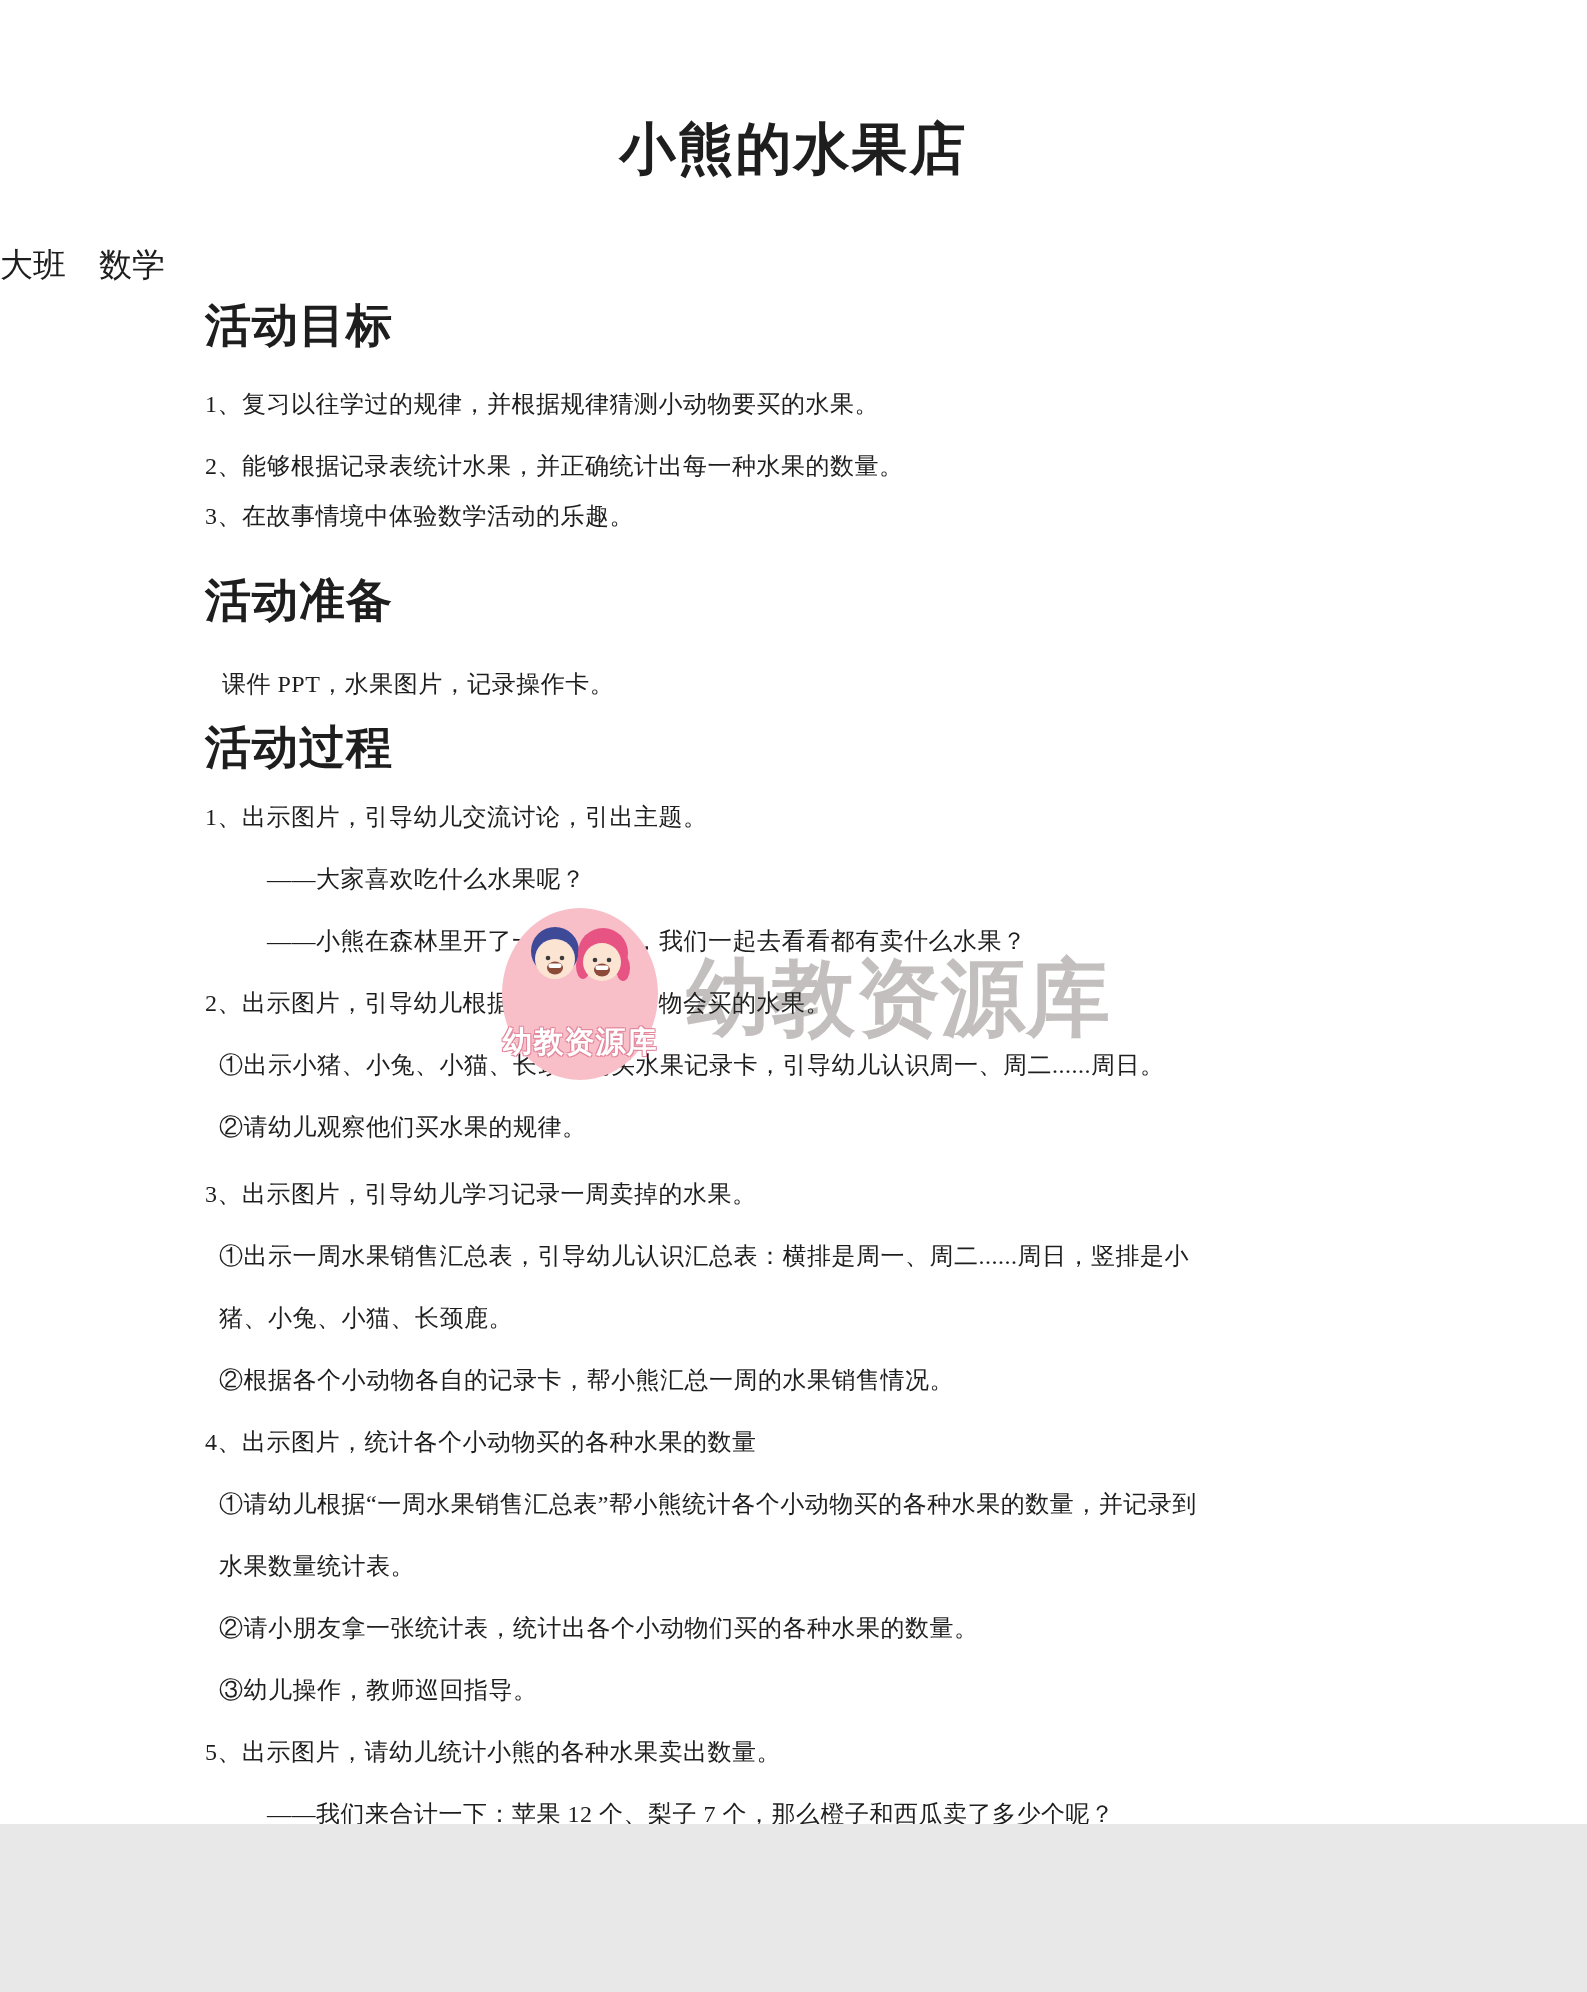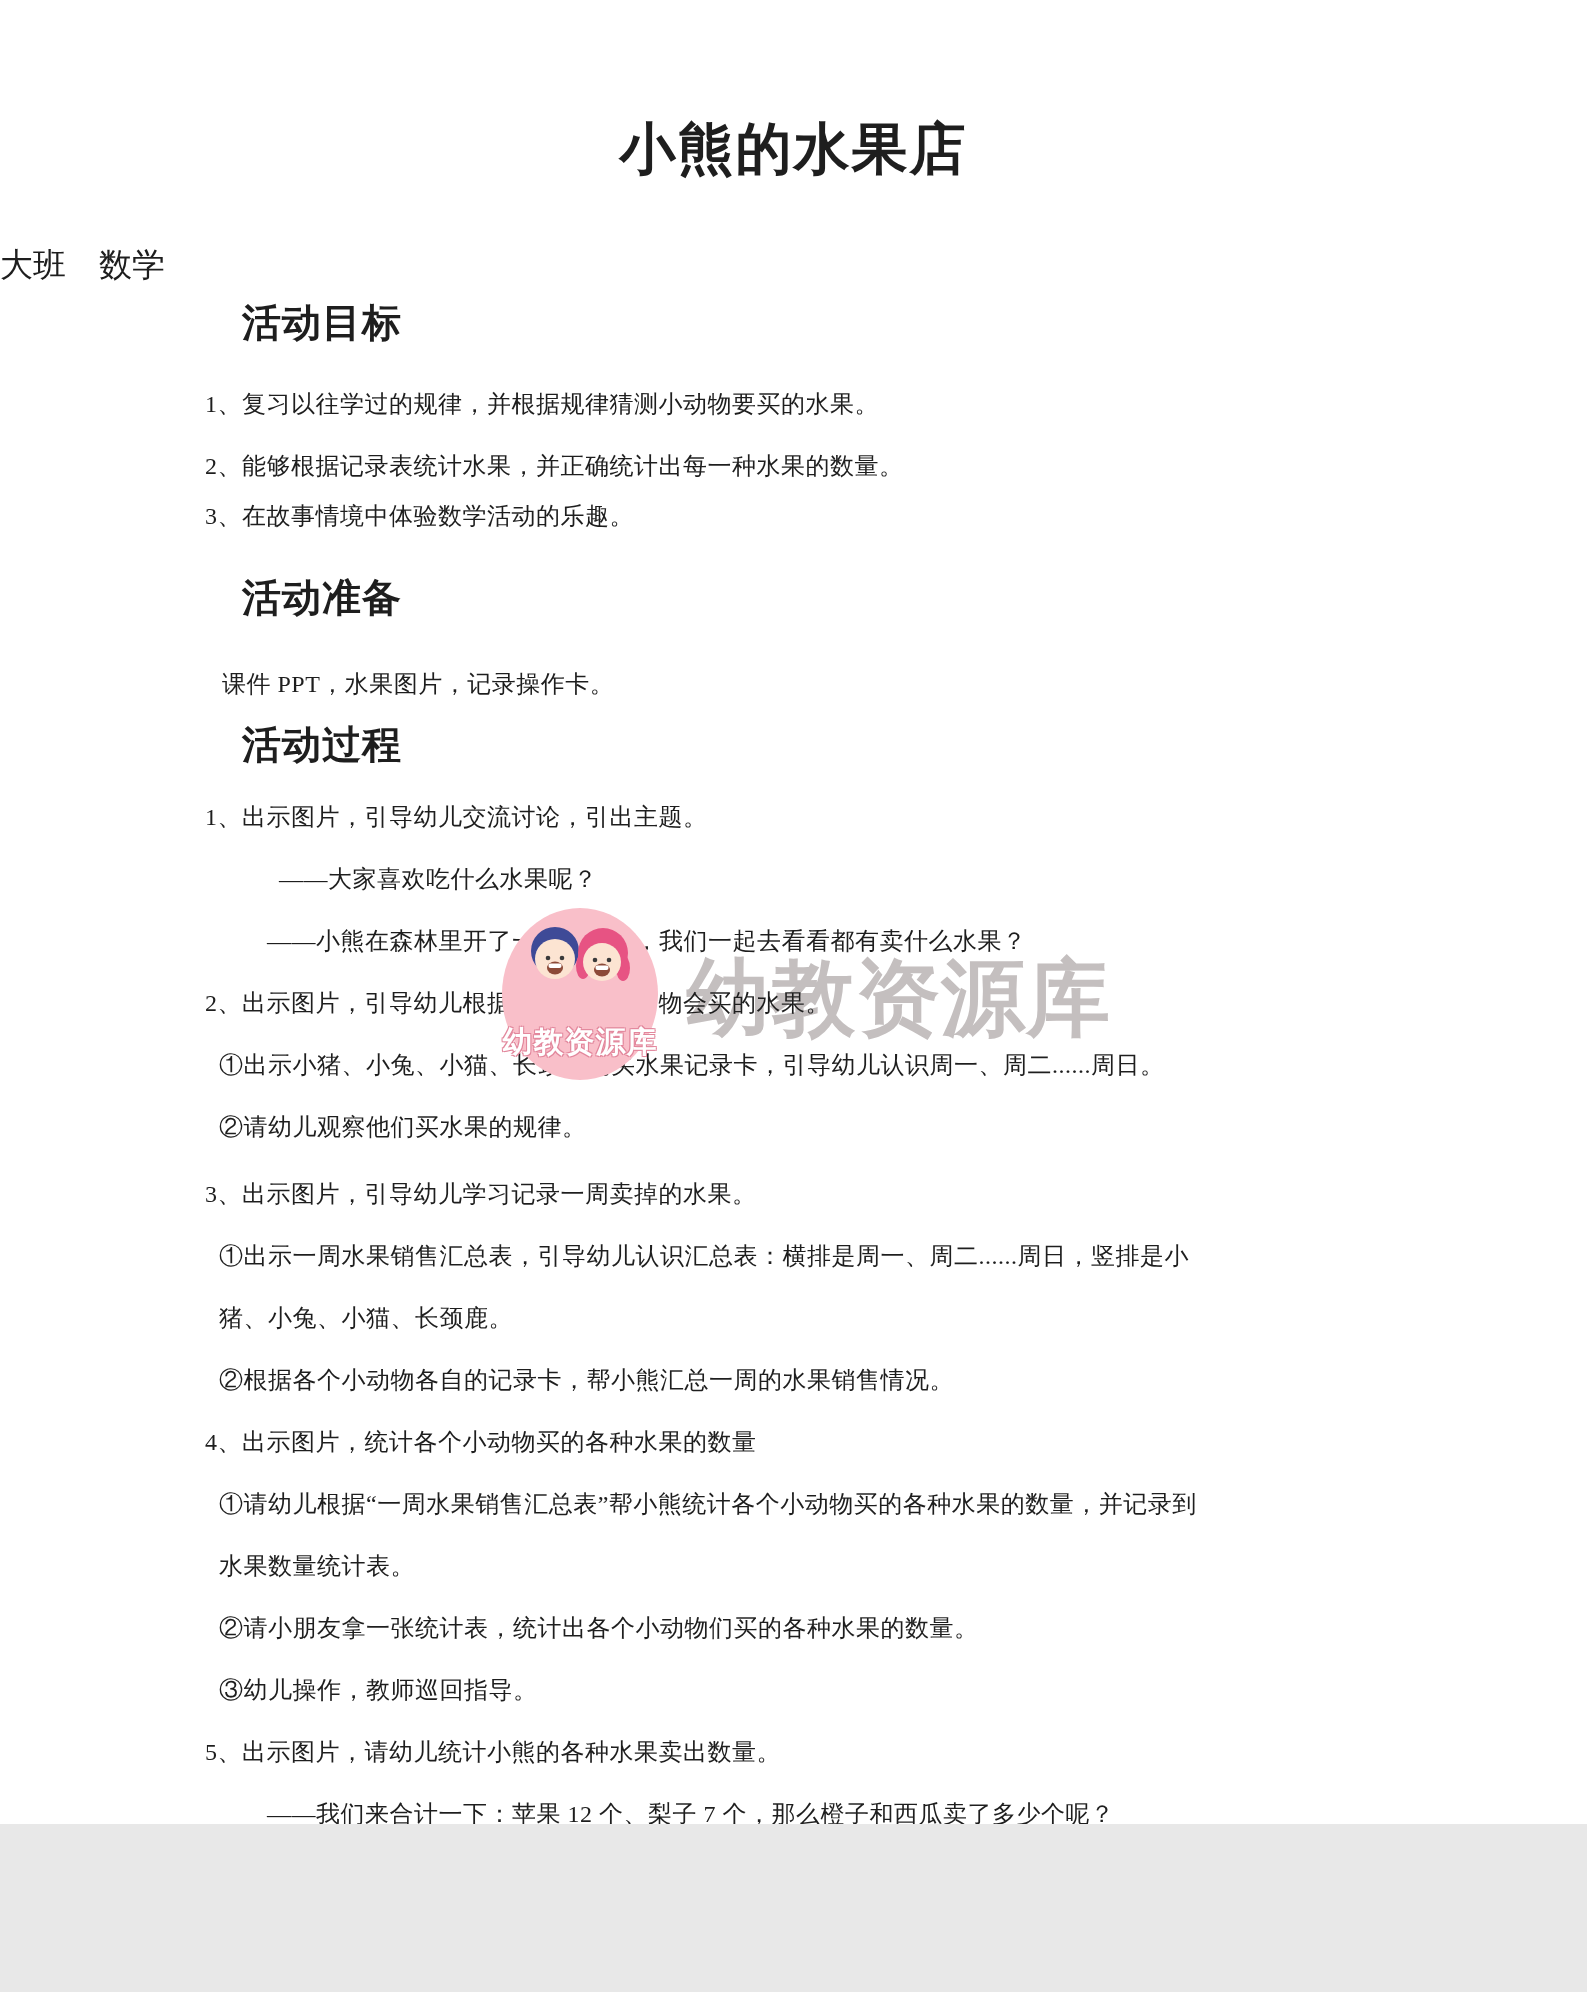--- a/index.html
+++ b/index.html
@@ -27,21 +27,21 @@
     font-size:56px;font-weight:bold;
     letter-spacing:2px;
     z-index:2;
   }
   .doc-subtitle{
     position:absolute;
     top:243px;left:0;width:100%;
     font-size:33px;
     z-index:2;
   }
-  .k-heading{left:205px;font-size:39px;font-weight:bold;letter-spacing:1px;margin-left:37px;}
+  .k-heading{left:205px;font-size:46px;font-weight:bold;letter-spacing:1px;}
   .k-item{left:205px;}
   .k-sub{left:219px;}
   .k-cont{left:219px;}
   .k-body{left:222px;margin-top:12px;}
   .k-dash{left:267px;}
 
   
   .wm-large{
     position:absolute;
     left:686px;top:956px;
@@ -87,21 +87,21 @@
 
   <div>
       <div class="line k-heading" style="top: 303px;">活动目标</div>
       <div class="line k-item" style="top: 392px;">1、复习以往学过的规律，并根据规律猜测小动物要买的水果。</div>
       <div class="line k-item" style="top: 454px;">2、能够根据记录表统计水果，并正确统计出每一种水果的数量。</div>
       <div class="line k-item" style="top: 504px;">3、在故事情境中体验数学活动的乐趣。</div>
       <div class="line k-heading" style="top: 578px;">活动准备</div>
       <div class="line k-body" style="top: 660px;">课件 PPT，水果图片，记录操作卡。</div>
       <div class="line k-heading" style="top: 725px;">活动过程</div>
       <div class="line k-item" style="top: 805px;">1、出示图片，引导幼儿交流讨论，引出主题。</div>
-      <div class="line k-dash" style="top: 867px; margin-left: 12px;">——大家喜欢吃什么水果呢？</div>
+      <div class="line k-dash" style="top: 867px;">——大家喜欢吃什么水果呢？</div>
       <div class="line k-dash" style="top: 929px;">——小熊在森林里开了一家水果店，我们一起去看看都有卖什么水果？</div>
       <div class="line k-item" style="top: 991px;">2、出示图片，引导幼儿根据规律猜测小动物会买的水果。</div>
       <div class="line k-sub" style="top: 1053px;">①出示小猪、小兔、小猫、长颈鹿的买水果记录卡，引导幼儿认识周一、周二......周日。</div>
       <div class="line k-sub" style="top: 1115px;">②请幼儿观察他们买水果的规律。</div>
       <div class="line k-item" style="top: 1182px; text-align: center;">3、出示图片，引导幼儿学习记录一周卖掉的水果。</div>
       <div class="line k-sub" style="top: 1244px;">①出示一周水果销售汇总表，引导幼儿认识汇总表：横排是周一、周二......周日，竖排是小</div>
       <div class="line k-cont" style="top: 1306px;">猪、小兔、小猫、长颈鹿。</div>
       <div class="line k-sub" style="top: 1368px;">②根据各个小动物各自的记录卡，帮小熊汇总一周的水果销售情况。</div>
       <div class="line k-item" style="top: 1430px;">4、出示图片，统计各个小动物买的各种水果的数量</div>
       <div class="line k-sub" style="top: 1492px;">①请幼儿根据“一周水果销售汇总表”帮小熊统计各个小动物买的各种水果的数量，并记录到</div>

